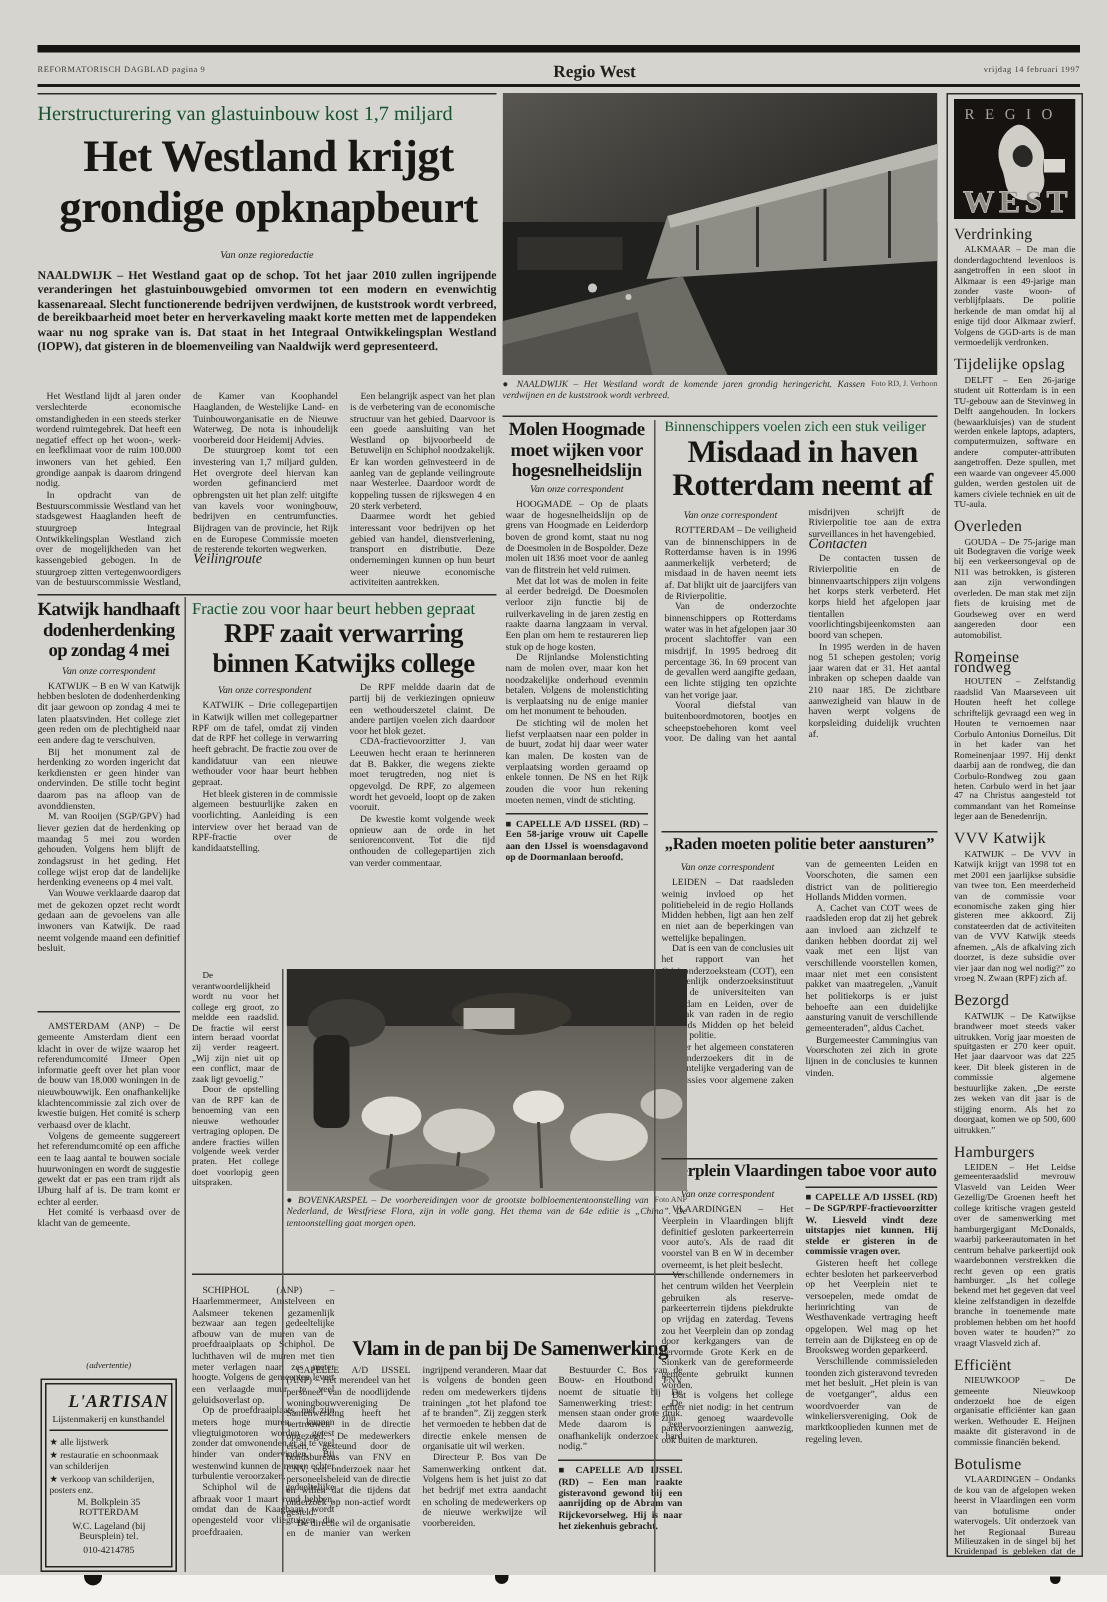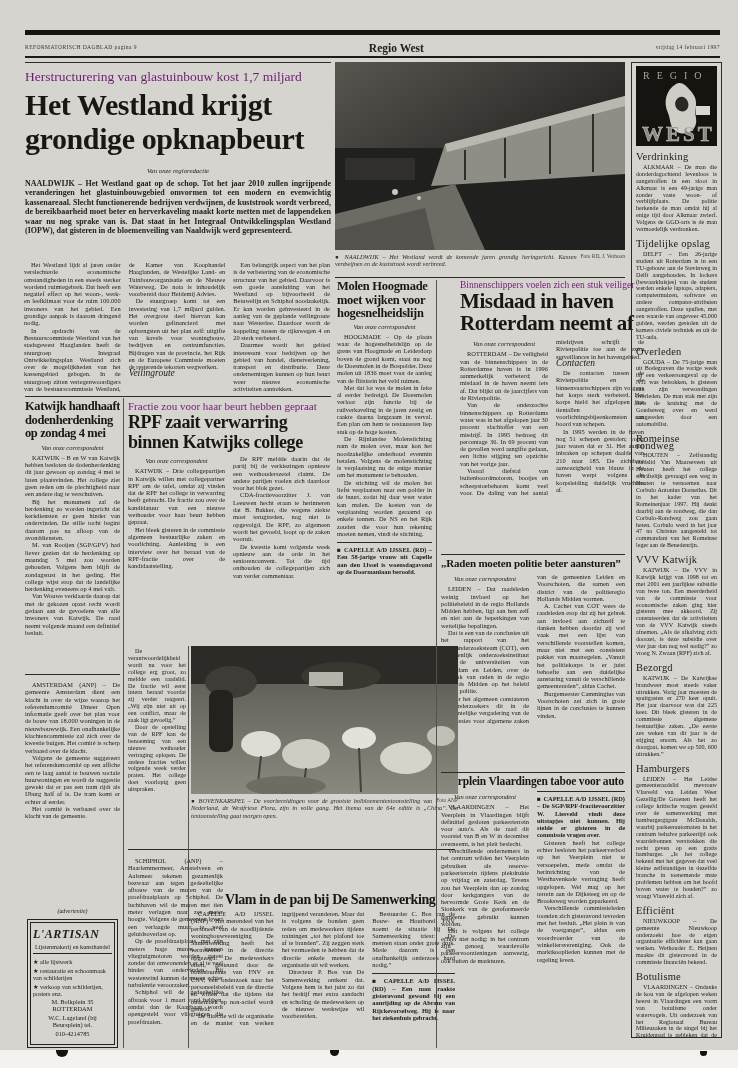--- a/index.html
+++ b/index.html
@@ -20,56 +20,56 @@
   .para{margin:0;text-align:justify;text-indent:7px;}
   .byl{margin:2px 0 3px;text-align:center;font-style:italic;font-size:6.5px;text-indent:0;}
   .subhead{margin:0 0 2px;font-style:italic;font-weight:normal;font-size:9.5px;text-indent:0;text-align:left;}
   .sechead{margin:8px 0 3px;font-size:10.5px;text-indent:0;text-align:left;letter-spacing:.2px;}
   .brief{margin:5px 0 0;border-top:1px solid #2e2b27;padding-top:3px;font-weight:bold;text-align:justify;text-indent:0;}
   .ad-li{margin:2px 0 0;text-indent:0;text-align:left;font-size:6.2px;line-height:7px;}
   .ad-li::before{content:"★ ";}
   .ad-addr{margin:1px 0 0;text-indent:0;text-align:center;font-size:6.4px;line-height:7.4px;}
   .cols2{column-count:2;column-gap:8px;}
   .cols3{column-count:3;column-gap:8px;}
-  .hl{font-weight:bold;letter-spacing:-0.4px;color:#191714;}
-  .kick{color:#701a75;}
+  .hl{font-weight:bold;letter-spacing:-0.4px;color:#191714;text-align:center;}
+  .kick{color:#14532d;}
   .caption{font-style:italic;font-size:6.3px;line-height:7.4px;text-align:justify;color:#2c2925;}
   .credit{float:right;font-style:normal;font-size:5.4px;color:#45413b;margin-left:4px;}
   
   #kickerblock{left:25px;top:62px;width:306px;height:28px;border-top:1px solid #2e2b27;padding-top:4px;}
   #kickerblock .kick{font-size:13.5px;}
   #mainhead{left:25px;top:88px;width:308px;height:76px;font-size:30px;line-height:34px;}
   #mainbyl{left:25px;top:167px;width:306px;height:10px;text-align:center;font-style:italic;font-size:6.8px;}
   #mainlead{left:25px;top:179px;width:306px;height:80px;font-weight:bold;font-size:8px;line-height:9.4px;text-align:justify;}
   #mainbody{left:24px;top:261px;width:306px;height:135px;}
   #photo1{left:335px;top:62px;width:290px;height:188px;}
   #caption1{left:335px;top:253px;width:290px;height:24px;}
   #molen{left:337px;top:280px;width:95px;height:366px;}
   #molen .hl{font-size:12.5px;line-height:13.5px;letter-spacing:-0.3px;}
-  #misdaad{left:460px;top:280px;width:184px;height:272px;}
+  #misdaad{left:443px;top:280px;width:184px;height:272px;}
   #misdaad .kick{font-size:9.5px;}
   #misdaad .hl{font-size:21px;line-height:22px;}
   #raad{left:441px;top:557px;width:184px;height:212px;}
   #raad .hl{font-size:11px;line-height:13px;letter-spacing:-0.2px;}
   #veerplein{left:441px;top:775px;width:184px;height:271px;}
   #veerplein .hl{font-size:11.5px;line-height:13px;letter-spacing:-0.2px;}
   #katwijk{left:25px;top:400px;width:95px;height:272px;}
   #katwijk .hl{font-size:12.5px;line-height:13.5px;}
   #rpf{left:128px;top:400px;width:202px;height:244px;}
   #rpf .kick{font-size:11px;}
   #rpf .hl{font-size:18px;line-height:20px;}
   #rpfstrip{left:128px;top:648px;width:58px;height:196px;}
   #flora{left:191px;top:646px;width:267px;height:148px;}
   #caption2{left:191px;top:797px;width:267px;height:32px;}
   #amsterdam{left:25px;top:678px;width:95px;height:226px;}
   #amsterdam .hl{font-size:12.5px;line-height:13.5px;}
   #adlabel{left:25px;top:908px;width:95px;height:9px;text-align:center;font-style:italic;font-size:5.8px;}
   #adbox{left:27px;top:919px;width:91px;height:129px;border:1px solid #26231f;
          box-shadow:inset 0 0 0 2px #d6d4cf, inset 0 0 0 3px #26231f;padding:7px 5px 0;box-sizing:border-box;}
-  #adtitle{text-align:left;font-style:italic;font-weight:bold;font-size:12px;letter-spacing:.5px;margin:0;}
+  #adtitle{text-align:right;font-style:italic;font-weight:bold;font-size:12px;letter-spacing:.5px;margin:0;}
   #adsub{text-align:center;font-size:6.2px;margin:1px 0 4px;border-bottom:1px solid #26231f;padding-bottom:3px;}
   #schiphol{left:128px;top:854px;width:95px;height:194px;}
   #schiphol .hl{font-size:12.5px;line-height:13.5px;}
   #vlam{left:191px;top:854px;width:264px;height:194px;margin-top:38px;}
   #vlam .hl{font-size:14px;line-height:15px;margin-left:34px;}
   
   #sidebar{left:631px;top:62px;width:91px;height:976px;border:1px solid #2e2b27;box-sizing:border-box;padding:3px 4px;}
   #sblogo{width:81px;height:80px;display:block;margin:0 auto;}
   
   #scanbottom{left:0;top:1050px;width:738px;height:18px;background:#f3f2ef;}

